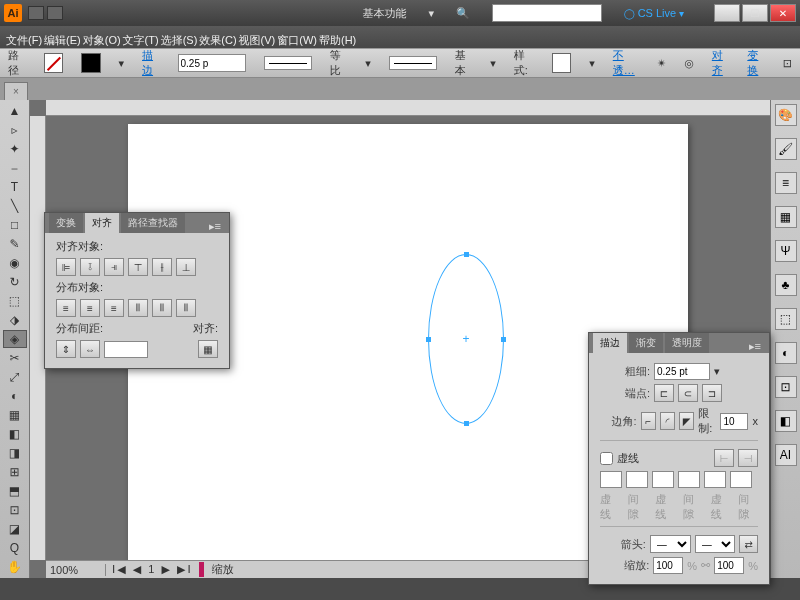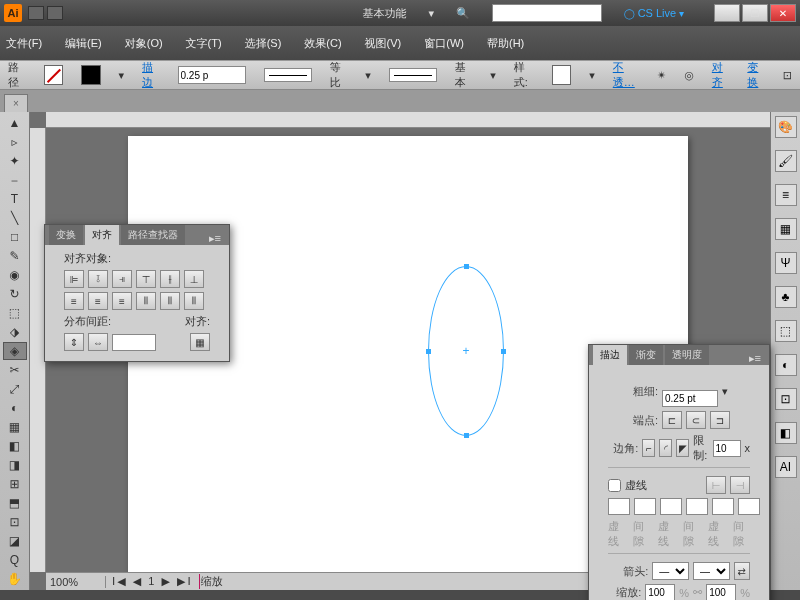--- a/index.html
+++ b/index.html
@@ -6,21 +6,21 @@
 body{background:#4a4a4a;width:800px;height:600px;overflow:hidden;position:relative}
 .titlebar{height:26px;background:linear-gradient(#5a5a5a,#3d3d3d);display:flex;align-items:center;padding:0 4px;color:#ddd}
 .ai-logo{width:18px;height:18px;background:#ff7f00;color:#3a2410;font-weight:bold;display:flex;align-items:center;justify-content:center;border-radius:2px;margin-right:6px}
 .titlebar-btn{width:16px;height:14px;background:#666;border:1px solid #333;margin-right:3px}
 .workspace{margin-left:auto;display:flex;align-items:center;gap:22px}
 .search-box{width:110px;height:18px;background:#fff;border:1px solid #888}
 .cslive{color:#3af;font-size:10px}
 .win-controls{display:flex;gap:2px;margin-left:8px}
 .win-btn{width:26px;height:18px;background:linear-gradient(#eee,#ccc);border:1px solid #888;display:flex;align-items:center;justify-content:center;font-size:10px}
 .win-close{background:linear-gradient(#f66,#c33);color:#fff}
-.menubar{height:34px;background:linear-gradient(#5a5a5a,#474747);display:flex;align-items:center;padding:0 6px;gap:23px;color:#eee;font-size:11px}
+.menubar{height:22px;background:linear-gradient(#5a5a5a,#474747);display:flex;align-items:flex-end;padding:0 6px;gap:2px;color:#eee;font-size:11px}
 .menubar span{cursor:default}
 .controlbar{height:30px;background:linear-gradient(#d8d8d8,#bcbcbc);border-top:1px solid #999;border-bottom:1px solid #888;display:flex;align-items:center;padding:0 8px;gap:18px;color:#333}
 .swatch{width:24px;height:20px;border:1px solid #666;display:inline-block}
 .swatch.line{background:#fff;position:relative}
 .swatch.line::after{content:"";position:absolute;width:100%;height:2px;background:#c00;top:50%;left:0;transform:rotate(-45deg)}
 .swatch.fill{background:#000}
 .ctrl-input{height:18px;background:#fff;border:1px solid #888;padding:0 2px;font-size:10px}
 .link{color:#06c;text-decoration:underline;cursor:pointer}
 .tabstrip{height:22px;background:#9a9a9a;display:flex;align-items:flex-end;padding:0 4px}
 .doc-tab{background:#c8c8c8;border:1px solid #777;border-bottom:none;padding:3px 8px;font-size:10px;color:#333;display:flex;align-items:center;gap:4px}
@@ -44,21 +44,21 @@
 .statusbar{position:absolute;bottom:0;left:16px;right:0;height:18px;background:#ccc;border-top:1px solid #888;display:flex;align-items:center;font-size:10px;color:#333}
 .statusbar .zoom{width:60px;border-right:1px solid #888;padding:0 4px}
 .statusbar .nav{padding:0 6px;letter-spacing:2px}
 .right-dock{width:30px;background:linear-gradient(#cfcfcf,#b8b8b8);border-left:1px solid #777;display:flex;flex-direction:column;align-items:center;padding:4px 0;gap:12px}
 .dock-icon{width:22px;height:22px;border:1px solid #888;background:#ddd;display:flex;align-items:center;justify-content:center;font-size:12px}
 .panel{position:absolute;background:#cfcfcf;border:1px solid #555;box-shadow:2px 2px 8px rgba(0,0,0,.5)}
 .panel-tabs{height:20px;background:#7a7a7a;display:flex;align-items:flex-end;padding:0 4px;gap:2px}
 .ptab{padding:3px 7px;font-size:10px;color:#ddd;background:#6a6a6a}
 .ptab.active{background:#cfcfcf;color:#222}
 .panel-menu{margin-left:auto;color:#ddd;padding:0 4px}
-.panel-body{padding:6px 19px;color:#333;font-size:10px}
+.panel-body{padding:6px 11px;color:#333;font-size:10px}
 .panel-row{display:flex;align-items:center;gap:4px;margin:4px 0}
 .icon-btn{width:20px;height:18px;border:1px solid #888;background:linear-gradient(#eee,#ccc);display:flex;align-items:center;justify-content:center;font-size:10px}
 .mini-input{width:44px;height:17px;background:#fff;border:1px solid #888;font-size:10px;padding:0 2px}
 .align-panel{top:112px;left:44px;width:186px}
 .stroke-panel{top:232px;right:30px;width:182px}
 .stroke-panel .panel-body{font-size:10px}
 .stroke-panel .lbl{width:50px;text-align:right;display:inline-block;color:#444}
 .sec{border-top:1px solid #aaa;margin-top:4px;padding-top:4px}
 .disabled{color:#999}
 .watermark{position:absolute;right:34px;bottom:4px;font-size:14px;color:#888;font-style:italic}
@@ -172,21 +172,21 @@
           <div class="anchor b"></div>
           <div class="anchor l"></div>
           <div class="anchor r"></div>
           <div class="center-mark">+</div>
         </div>
       </div>
     </div>
     <div class="statusbar">
       <div class="zoom">100%</div>
       <div class="nav">Ⅰ◀ ◀ 1 ▶ ▶Ⅰ</div>
-      <div style="padding:0 1px;border-left:1px solid #be185d">缩放</div>
+      <div style="padding:0 8px;border-left:5px solid #be185d">缩放</div>
     </div>
     <div class="wm2"></div>
     <div class="watermark">jb51.net</div>
   </div>
 
   <div class="right-dock">
     <div class="dock-icon">🎨</div>
     <div class="dock-icon">🖌</div>
     <div class="dock-icon">≡</div>
     <div class="dock-icon">▦</div>
@@ -209,20 +209,21 @@
     <div class="panel-body">
       <div>对齐对象:</div>
       <div class="panel-row">
         <div class="icon-btn">⊫</div>
         <div class="icon-btn">⫱</div>
         <div class="icon-btn">⫣</div>
         <div class="icon-btn">⊤</div>
         <div class="icon-btn">⫲</div>
         <div class="icon-btn">⊥</div>
       </div>
+      <div>分布对象:</div>
       <div class="panel-row">
         <div class="icon-btn">≡</div>
         <div class="icon-btn">≡</div>
         <div class="icon-btn">≡</div>
         <div class="icon-btn">⦀</div>
         <div class="icon-btn">⦀</div>
         <div class="icon-btn">⦀</div>
       </div>
       <div class="panel-row">
         <span>分布间距:</span>
@@ -240,21 +241,21 @@
   <div class="panel stroke-panel">
     <div class="panel-tabs">
       <div class="ptab active">描边</div>
       <div class="ptab">渐变</div>
       <div class="ptab">透明度</div>
       <span class="panel-menu">▸≡</span>
     </div>
     <div class="panel-body">
       <div class="panel-row">
         <span class="lbl">粗细:</span>
-        <input class="mini-input" style="width: 56px; margin-top: 15px;" value="0.25 pt">
+        <input class="mini-input" style="width: 56px;" value="0.25 pt">
         <span>▾</span>
       </div>
       <div class="panel-row">
         <span class="lbl">端点:</span>
         <div class="icon-btn">⊏</div>
         <div class="icon-btn">⊂</div>
         <div class="icon-btn">⊐</div>
       </div>
       <div class="panel-row">
         <span class="lbl">边角:</span>

